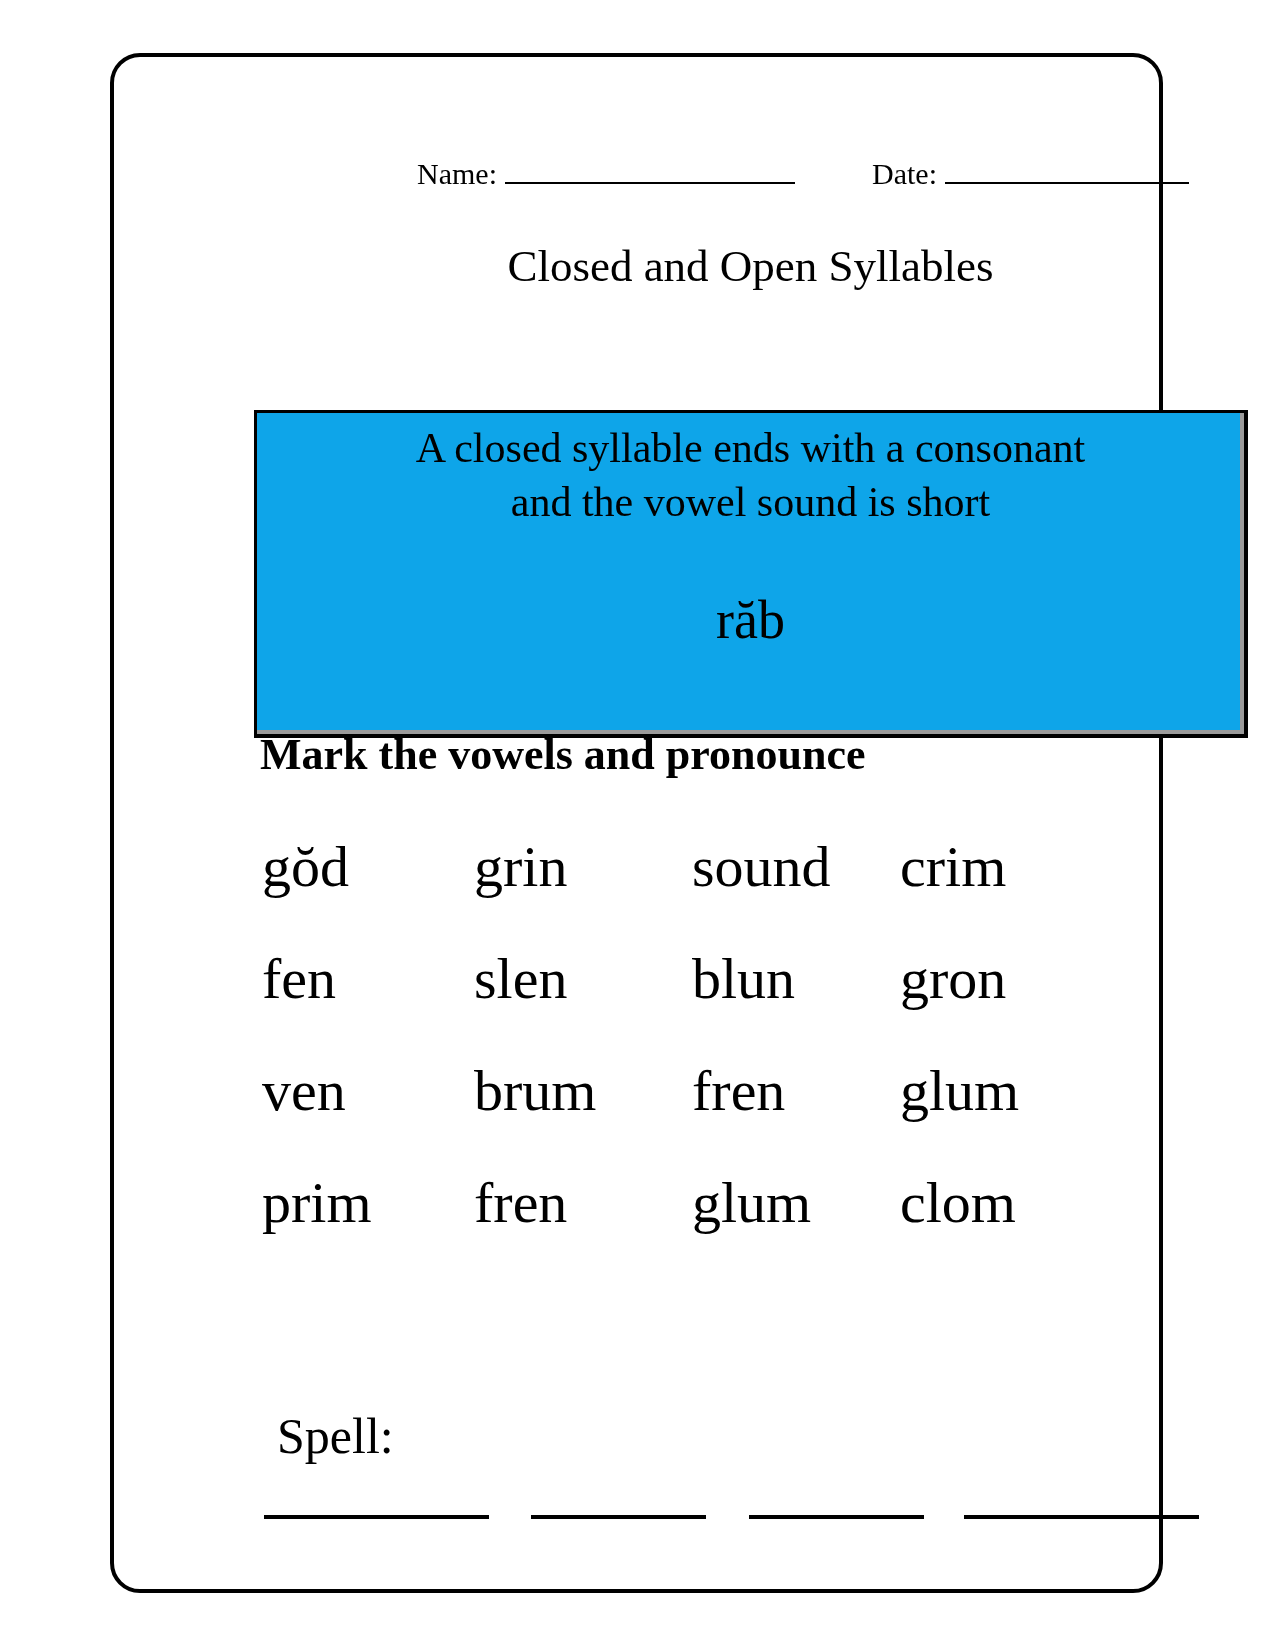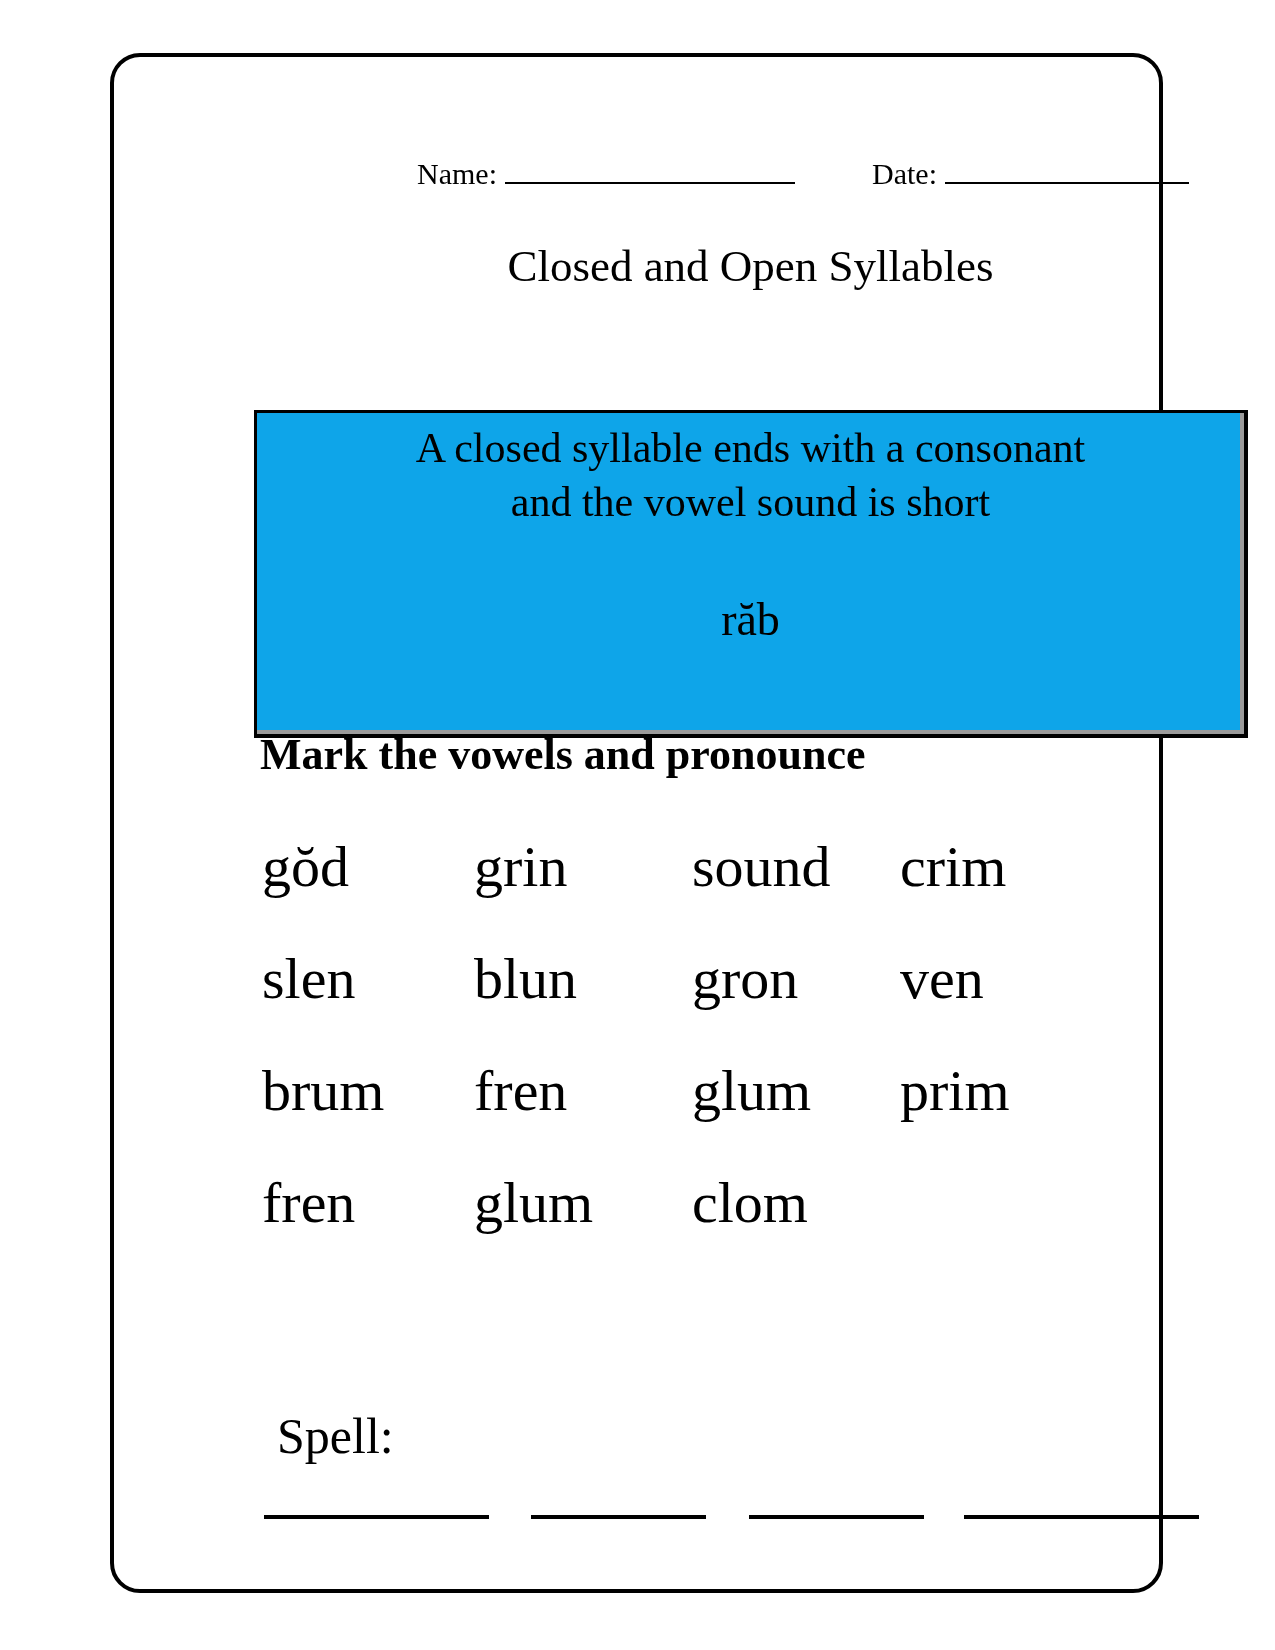--- a/index.html
+++ b/index.html
@@ -76,21 +76,21 @@
     background: #0ea5e9;
     margin-top: 43px;
   }
   .defbox .defline {
     font-size: 42px;
     line-height: 54px;
   }
   .defbox .defline1 { margin-top: 8px; }
   .defbox .example {
     margin-top: 66px;
-    font-size: 46px;
+    font-size: 54px;
     line-height: 50px;
   }
 
   
   .mark-heading {
     position: absolute;
     left: 146px;
     top: 672px;
     font-size: 44px;
     font-weight: 700;
@@ -149,20 +149,21 @@
     <div class="example">răb</div>
   </div>
 
   <div class="mark-heading">Mark the vowels and pronounce</div>
 
   <div class="word-grid">
     <div class="word-cell">gŏd</div>
     <div class="word-cell">grin</div>
     <div class="word-cell">sound</div>
     <div class="word-cell">crim</div>
+    <div class="word-cell">fen</div>
     <div class="word-cell">slen</div>
     <div class="word-cell">blun</div>
     <div class="word-cell">gron</div>
     <div class="word-cell">ven</div>
     <div class="word-cell">brum</div>
     <div class="word-cell">fren</div>
     <div class="word-cell">glum</div>
     <div class="word-cell">prim</div>
     <div class="word-cell">fren</div>
     <div class="word-cell">glum</div>

